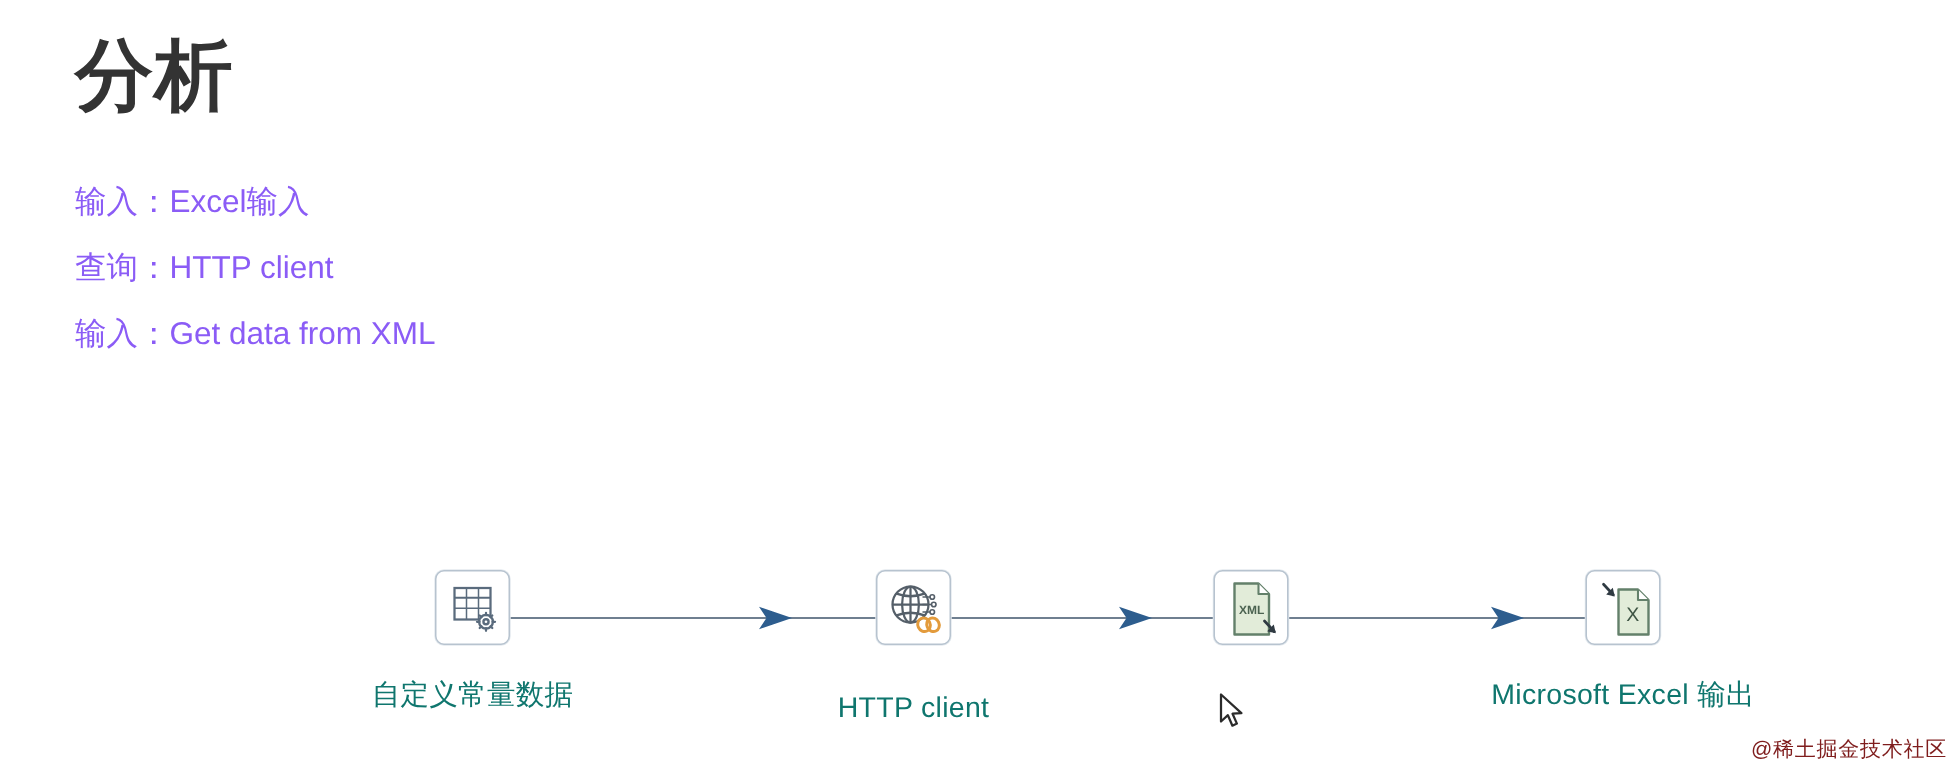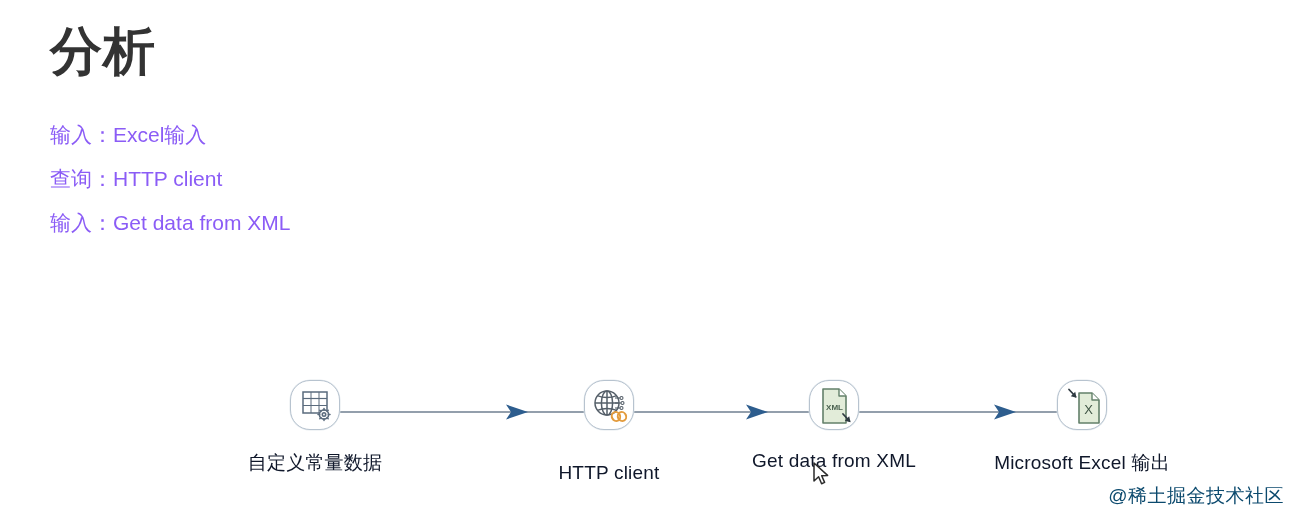--- a/index.html
+++ b/index.html
@@ -53,33 +53,33 @@
     width: 1306px;
     height: 100px;
   }
 
   .flow-node {
     position: absolute;
     width: 50px;
     height: 50px;
     top: 0px;
     border: 1.4px solid #b7c3cf;
-    border-radius: 20px;
+    border-radius: 6px;
     background: #ffffff;
     box-shadow: 0 0 0 0.5px #e3e9ee;
   }
 
   .flow-node svg { display: block; width: 50px; height: 50px; }
 
   .flow-label {
     position: absolute;
     top: 70px;
     text-align: center;
     font-size: 19px;
-    color: #0f172a;
+    color: #0f766e;
     white-space: nowrap;
     transform: translateX(-50%);
     letter-spacing: 0.2px;
   }
 
   .flow-connector {
     position: absolute;
     top: 24px;
     height: 16px;
   }
@@ -91,24 +91,24 @@
     left: 812px;
     top: 462px;
     width: 20px;
     height: 26px;
     pointer-events: none;
   }
 
   
   #watermark {
     position: absolute;
-    right: 22px;
+    right: 8px;
     bottom: 10px;
-    font-size: 19px;
-    color: #0c4a6e;
+    font-size: 14px;
+    color: #7f1d1d;
     white-space: nowrap;
     letter-spacing: 0.5px;
   }
 </style>
 </head>
 <body>
 
 <h1 id="page-title">分析</h1>
 
 <div id="analysis-list">
@@ -208,21 +208,20 @@
       </g>
       <polygon points="18.5,16.7 12.8,15.3 17.2,10.8" fill="#2f3a42"></polygon>
       <path d="M21 12 h13 l7 7 v23 h-20 z" fill="#e2ecd9" stroke="#63806a" stroke-width="1.6" stroke-linejoin="round"></path>
       <path d="M34 12 v7 h7" fill="#ffffff" stroke="#63806a" stroke-width="1.4" stroke-linejoin="round"></path>
       <text x="30.5" y="33" font-family="'Liberation Sans',sans-serif" font-size="13" fill="#3f5545" text-anchor="middle">X</text>
     </svg>
   </div>
 
   <div class="flow-label" id="label-0" style="left: 315px;">自定义常量数据</div>
   <div class="flow-label" id="label-1" style="left: 609px; margin-top: 12px;">HTTP client</div>
-  <div class="flow-label" id="label-2" style="left: 834px;">Get data from XML</div>
   <div class="flow-label" id="label-3" style="left: 1082px;">Microsoft Excel 输出</div>
 </div>
 
 <svg id="mouse-cursor" viewBox="0 0 20 26">
   <path d="M2 1 L2 19 L6.6 14.8 L9.6 21.8 L12.6 20.4 L9.7 13.8 L15.6 13.4 Z" fill="#ffffff" stroke="#2b2b2b" stroke-width="1.5" stroke-linejoin="round"></path>
 </svg>
 
 <div id="watermark">@稀土掘金技术社区</div>
 
 </body></html>

